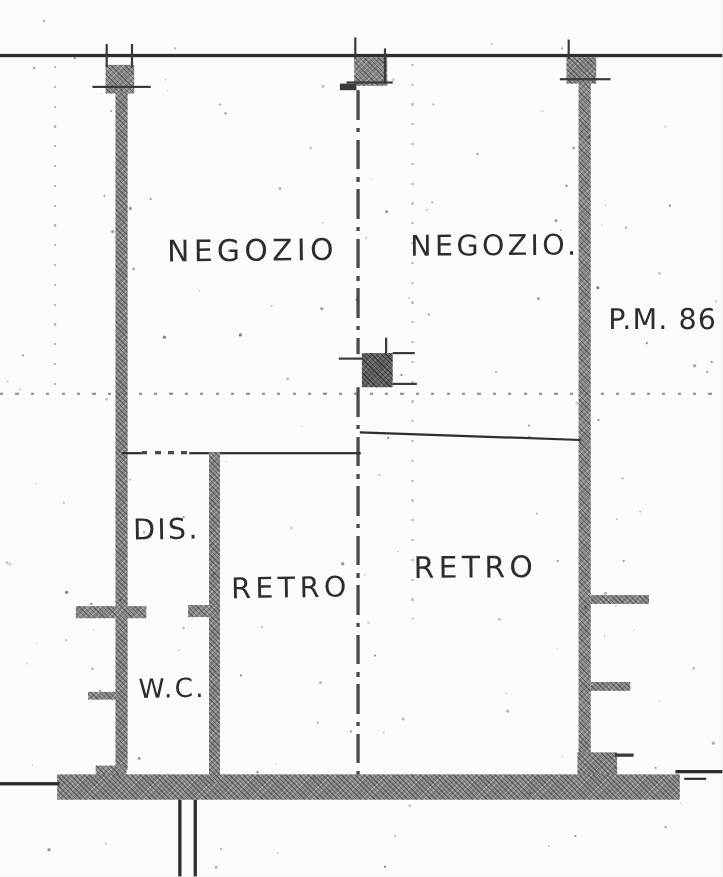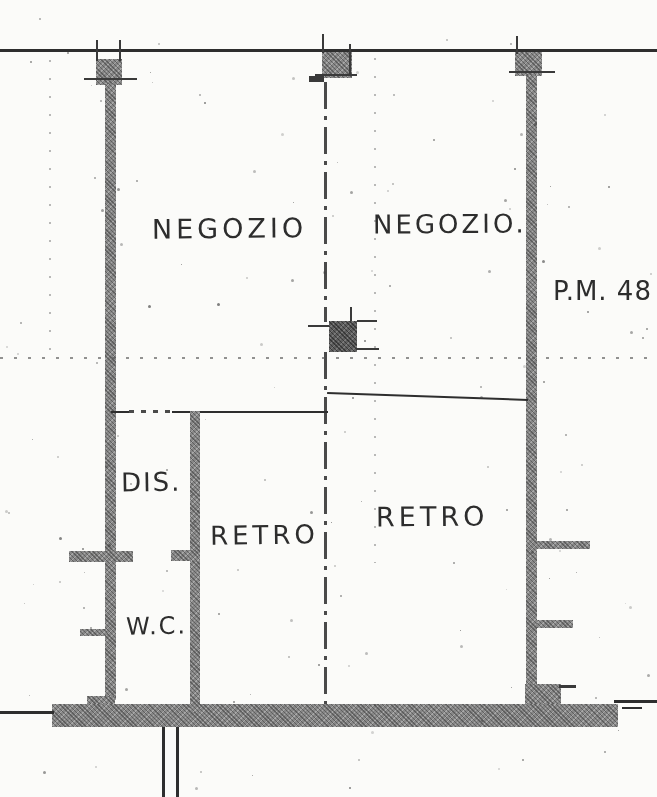--- a/index.html
+++ b/index.html
@@ -122,21 +122,21 @@
 
   <div class="line" style="left:162px;top:727px;width:3px;height:70px;"></div>
   <div class="line" style="left:176px;top:727px;width:3px;height:70px;"></div>
 
   <div class="faint-h" style="left:0;top:357px;width:657px;"></div>
   <div class="faint-v" style="left:49px;top:60px;height:300px;"></div>
   <div class="faint-v" style="left:374px;top:58px;height:505px;"></div>
 
   <div class="lbl lbl-negozio-l">NEGOZIO</div>
   <div class="lbl lbl-negozio-r">NEGOZIO.</div>
-  <div class="lbl lbl-pm-r">P.M. 48</div>
+  <div class="lbl lbl-pm-r">P.M. 86</div>
   <div class="lbl lbl-dis">DIS.</div>
   <div class="lbl lbl-retro-l">RETRO</div>
   <div class="lbl lbl-retro-r">RETRO</div>
   <div class="lbl lbl-wc">W.C.</div>
 
 <div class="noise-dot" style="left: 57px; top: 456px; width: 2px; height: 2px; opacity: 0.3;"></div>
     <div class="noise-dot" style="left: 17px; top: 353px; width: 2px; height: 2px; opacity: 0.25;"></div>
     <div class="noise-dot" style="left: 647px; top: 674px; width: 3px; height: 3px; opacity: 0.42;"></div>
     <div class="noise-dot" style="left: 560px; top: 471px; width: 2px; height: 2px; opacity: 0.24;"></div>
     <div class="noise-dot" style="left: 618px; top: 730px; width: 1px; height: 1px; opacity: 0.6;"></div>

